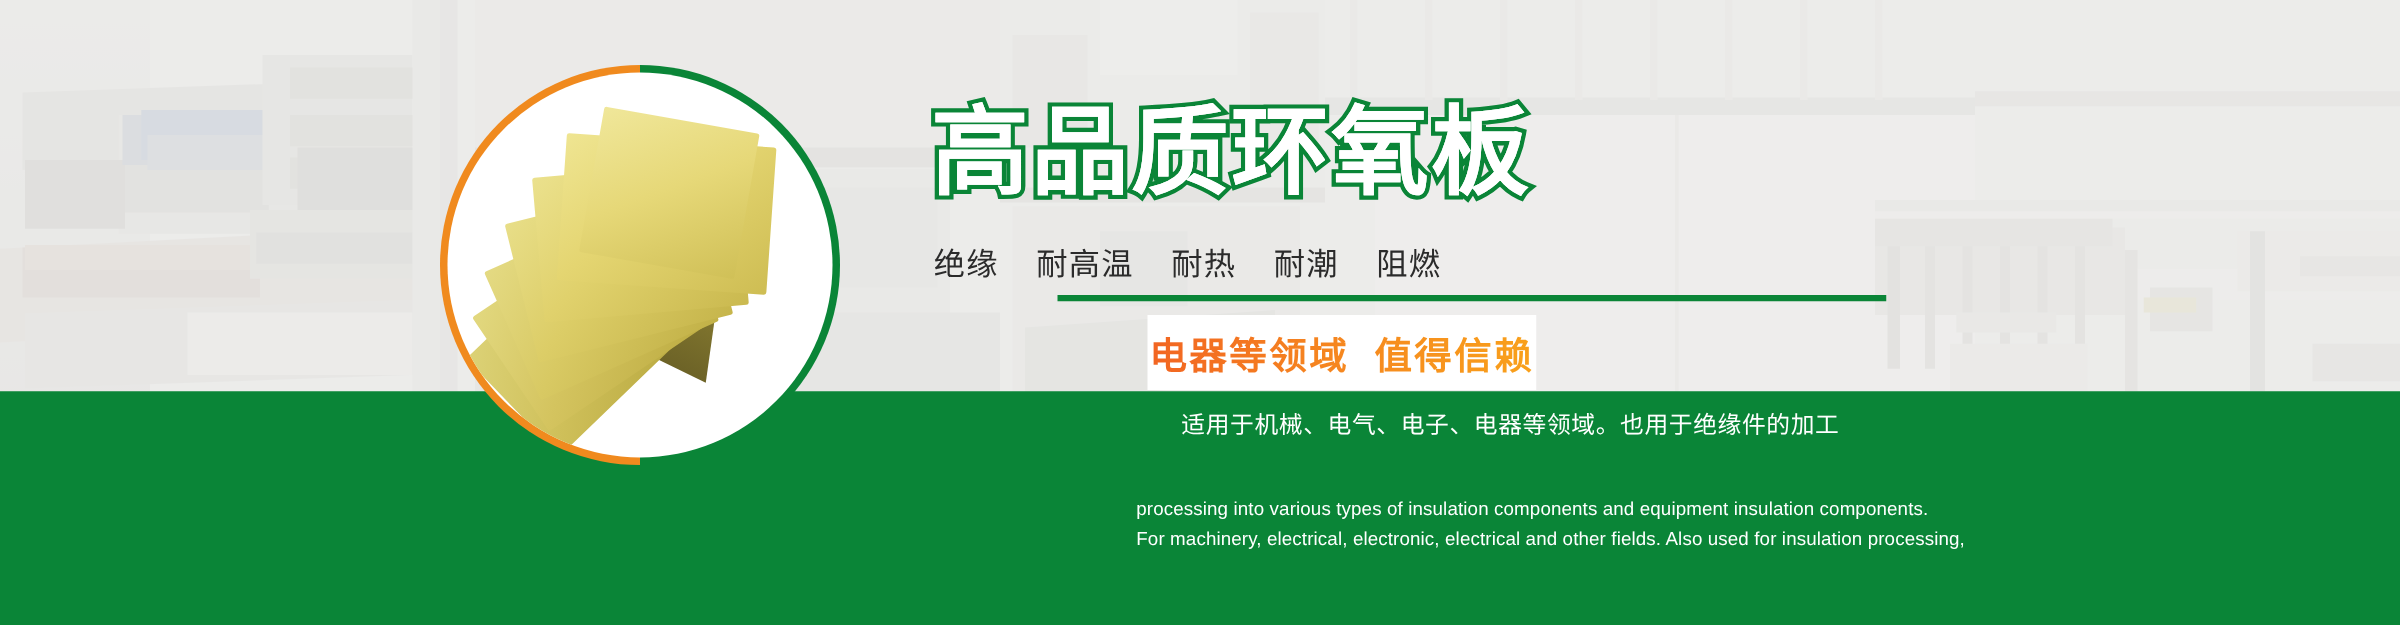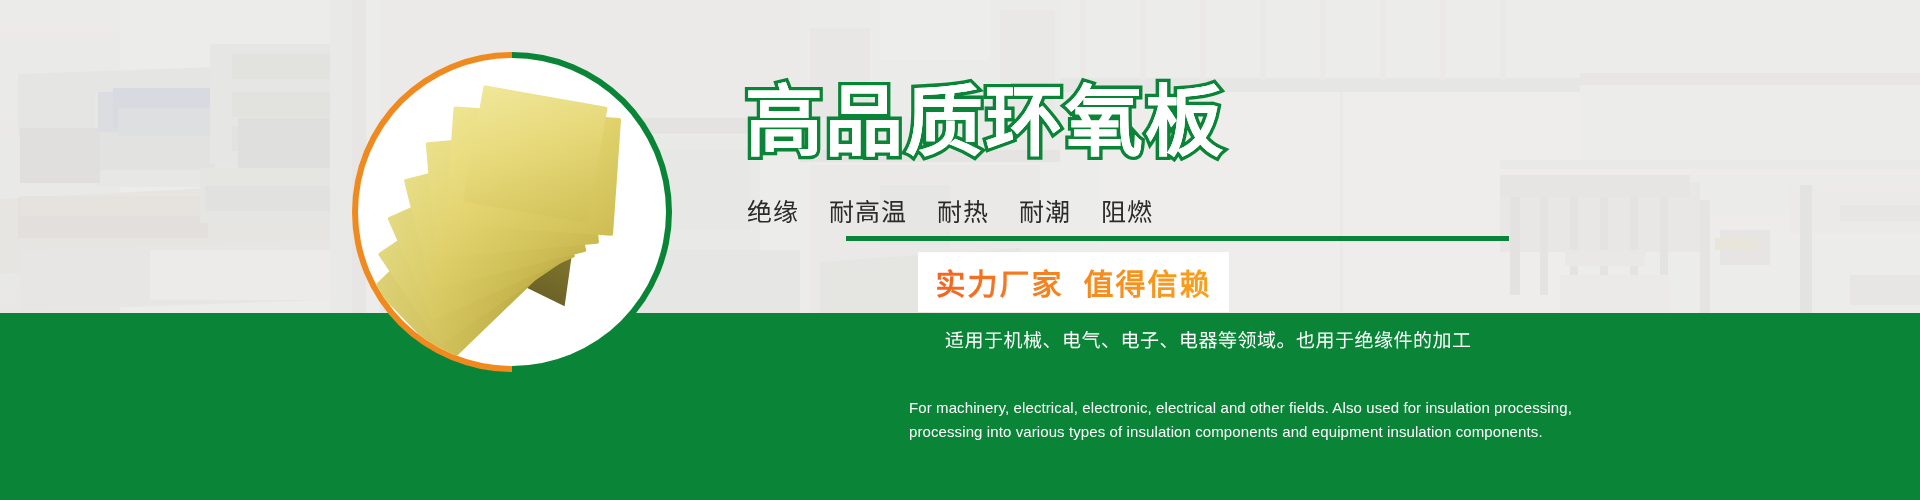--- a/index.html
+++ b/index.html
@@ -322,26 +322,26 @@
     <div class="headline">高品质环氧板</div>
     <div class="headline-fill">高品质环氧板</div>
 
     <div class="keywords">
       <span>绝缘</span><span>耐高温</span><span>耐热</span><span>耐潮</span><span>阻燃</span>
     </div>
 
     <div class="divider"></div>
 
     <div class="promo-box">
-      <div class="promo-text"><span>实力厂家</span><em>值得信赖</em></div>
+      <div class="promo-text"><span>电器等领域</span><em>值得信赖</em></div>
     </div>
 
     <div class="desc-cn">
       <div>适用于机械、电气、电子、电器等领域。也用于绝缘件的加工</div>
     </div>
 
     <div class="desc-en">
+      <div>processing into various types of insulation components and equipment insulation components.</div>
       <div>For machinery, electrical, electronic, electrical and other fields. Also used for insulation processing,</div>
-      <div>processing into various types of insulation components and equipment insulation components.</div>
     </div>
 
   </div>
 </div>
 
 </body></html>

